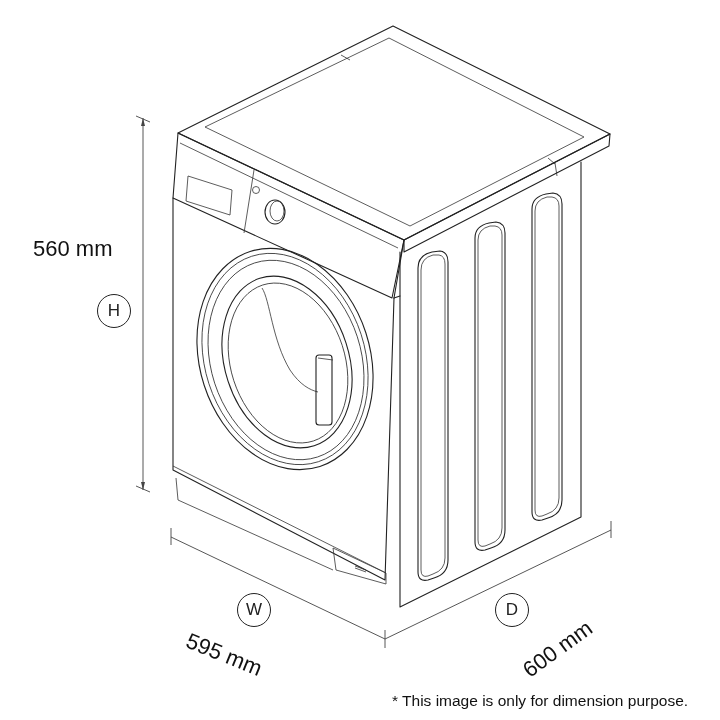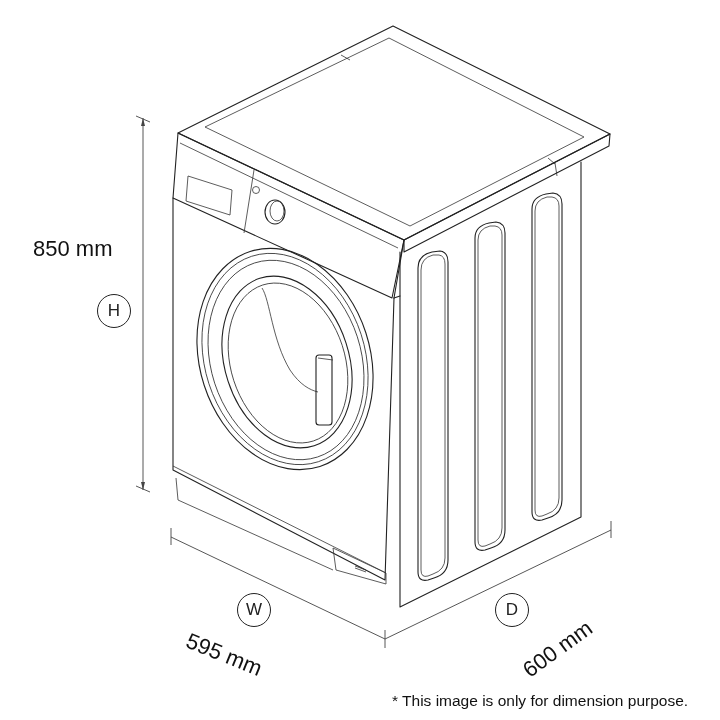--- a/index.html
+++ b/index.html
@@ -84,21 +84,21 @@
     <line class="dim" x1="171" y1="537" x2="385" y2="639"></line>
     <line class="dim" x1="171" y1="528" x2="171" y2="545"></line>
     <line class="dim" x1="385" y1="630" x2="385" y2="648"></line>
   </g>
   <g>
     <line class="dim" x1="385" y1="639" x2="611" y2="530"></line>
     <line class="dim" x1="611" y1="521" x2="611" y2="538"></line>
   </g>
 </svg>
 
-<div class="lbl" style="left:33px; top:236px;">850 mm</div>
+<div class="lbl" style="left:33px; top:236px;">560 mm</div>
 <div class="circ" style="left:97px; top:294px;">H</div>
 
 <div class="circ" style="left:237px; top:593px;">W</div>
 <div class="lbl" style="left:192px; top:628px; transform: rotate(22deg); transform-origin: left top;">595 mm</div>
 
 <div class="circ" style="left:495px; top:593px;">D</div>
 <div class="lbl" style="left:518px; top:662px; transform: rotate(-36deg); transform-origin: left top;">600 mm</div>
 
 <div class="note" style="left:392px; top:692px;">* This image is only for dimension purpose.</div>
 

